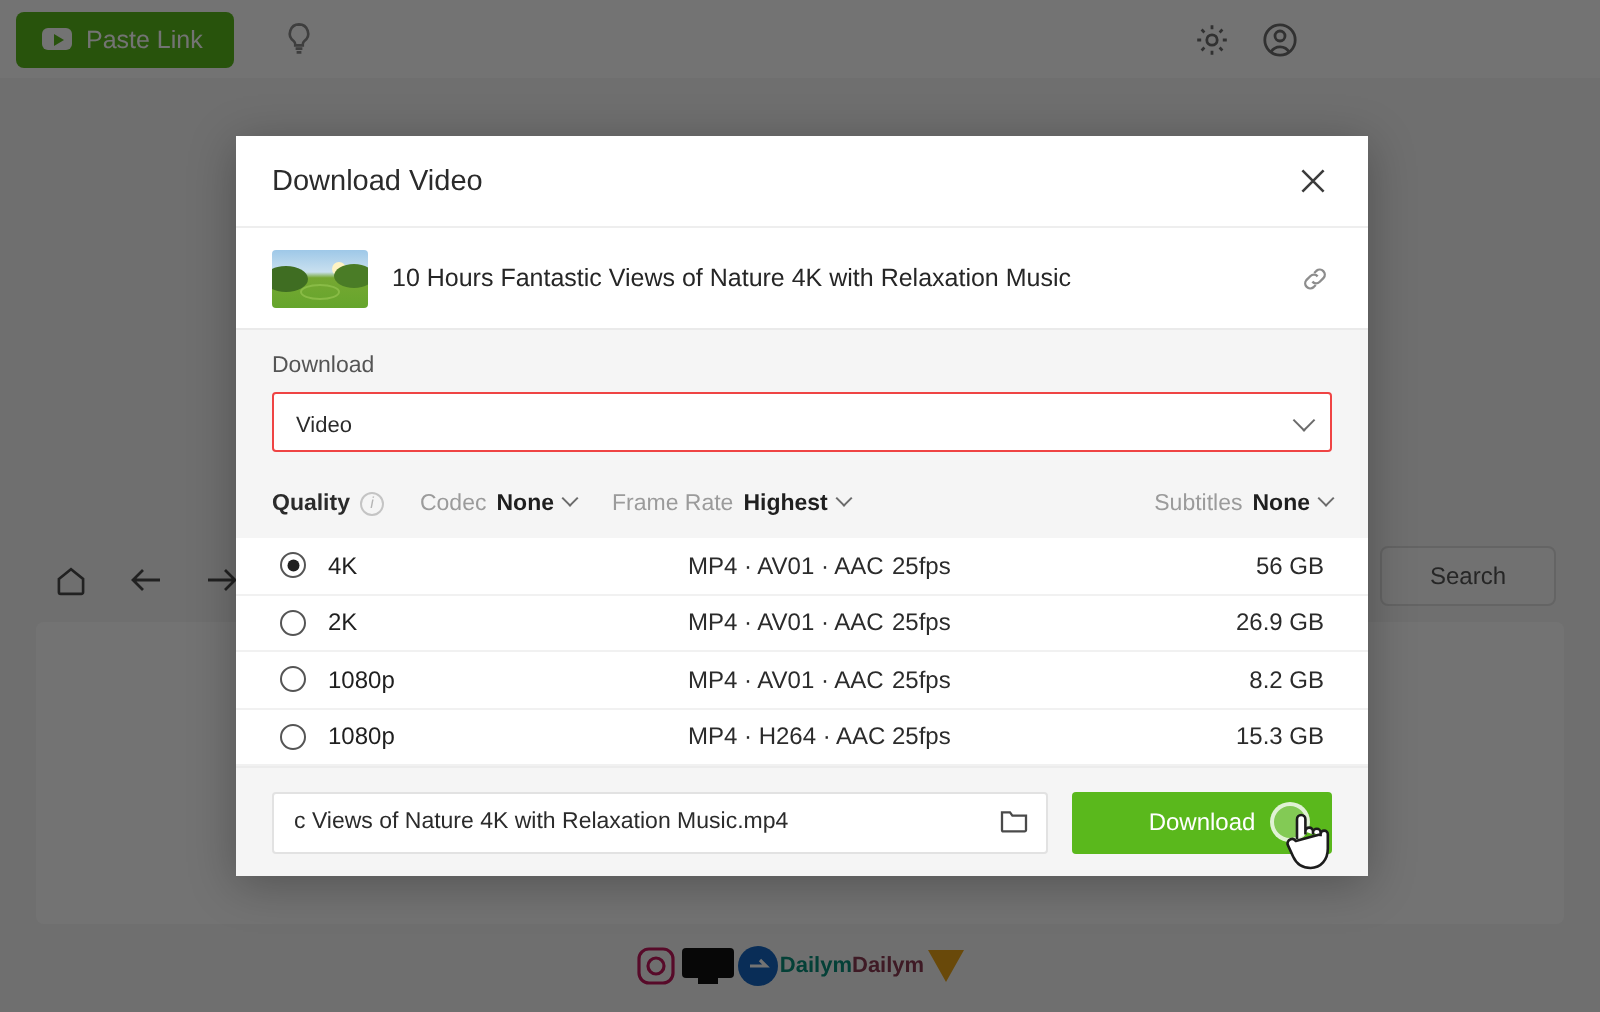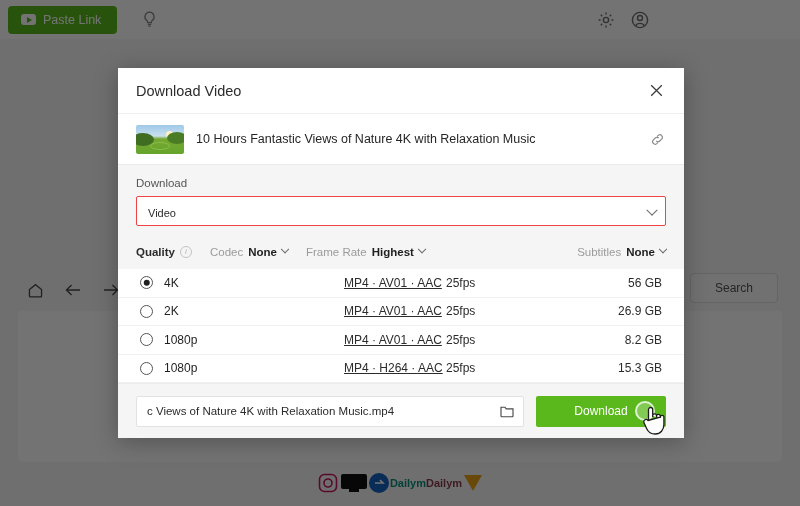--- a/index.html
+++ b/index.html
@@ -276,21 +276,21 @@
     position: relative;
   }
   .radio.on::after {
     content: "";
     position: absolute; left: 50%; top: 50%;
     width: 6.5px; height: 6.5px; border-radius: 50%;
     background: #1f1f1f;
     transform: translate(-50%,-50%);
   }
   .q-res { width: 180px; }
-  .q-codec { width: 102px; color: #2b2b2b; text-decoration: underline; }
+  .q-codec { width: 102px; color: #2b2b2b; }
   .q-fps { width: 70px; color: #2b2b2b; }
   .q-size { margin-left: auto; color: #2b2b2b; }
 
   
   #footer {
     height: 55px;
     background: #f5f5f5;
     border-top: 1px solid #ececec;
     display: flex; align-items: center;
     padding: 0 18px;

